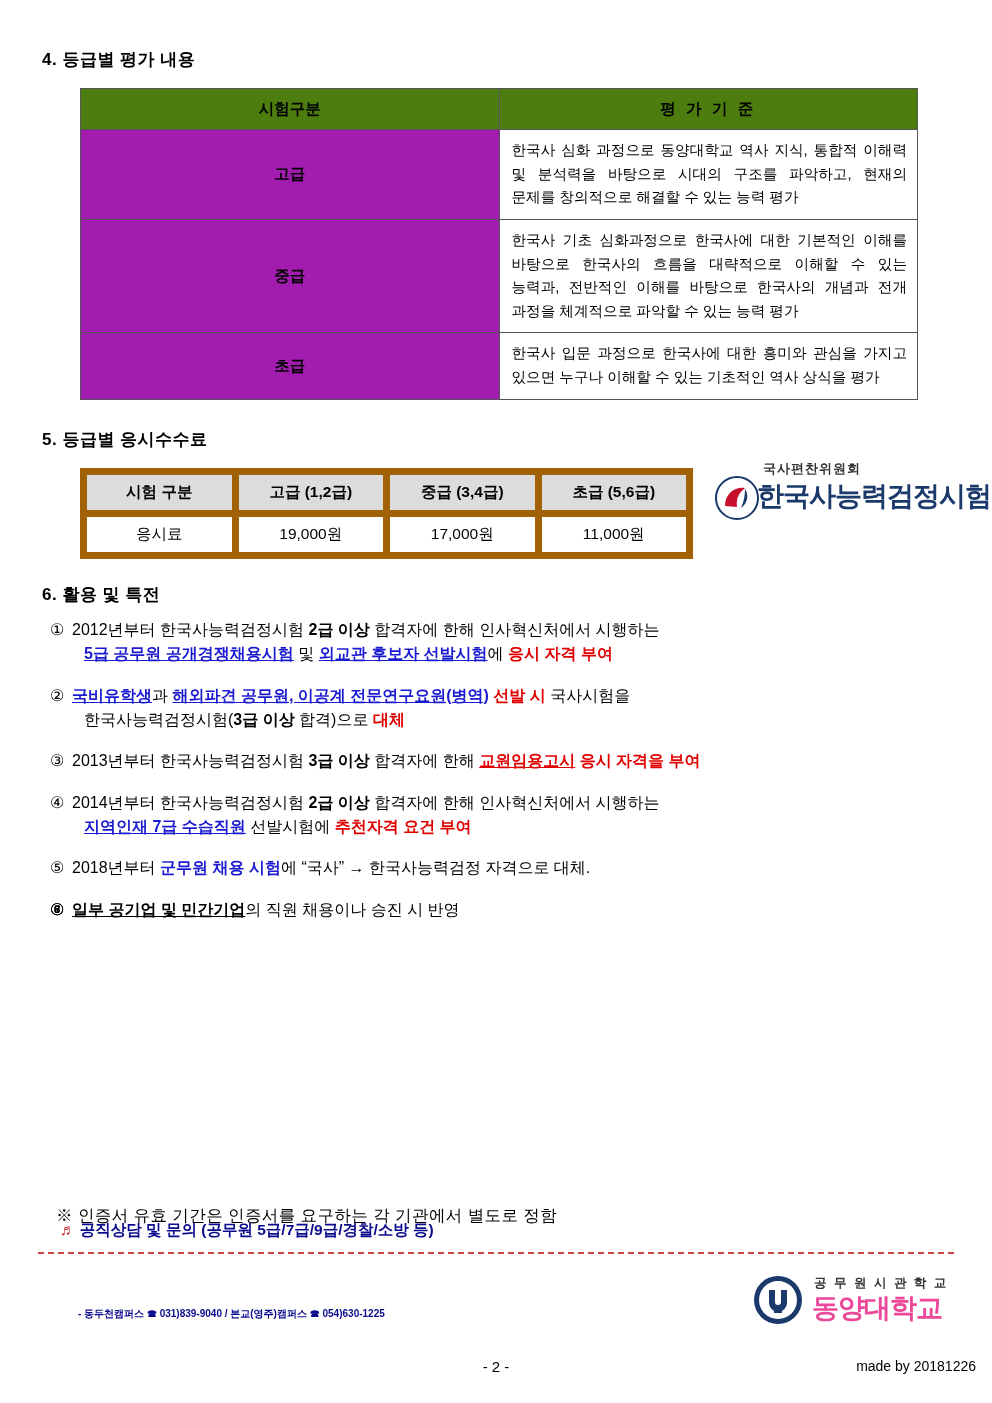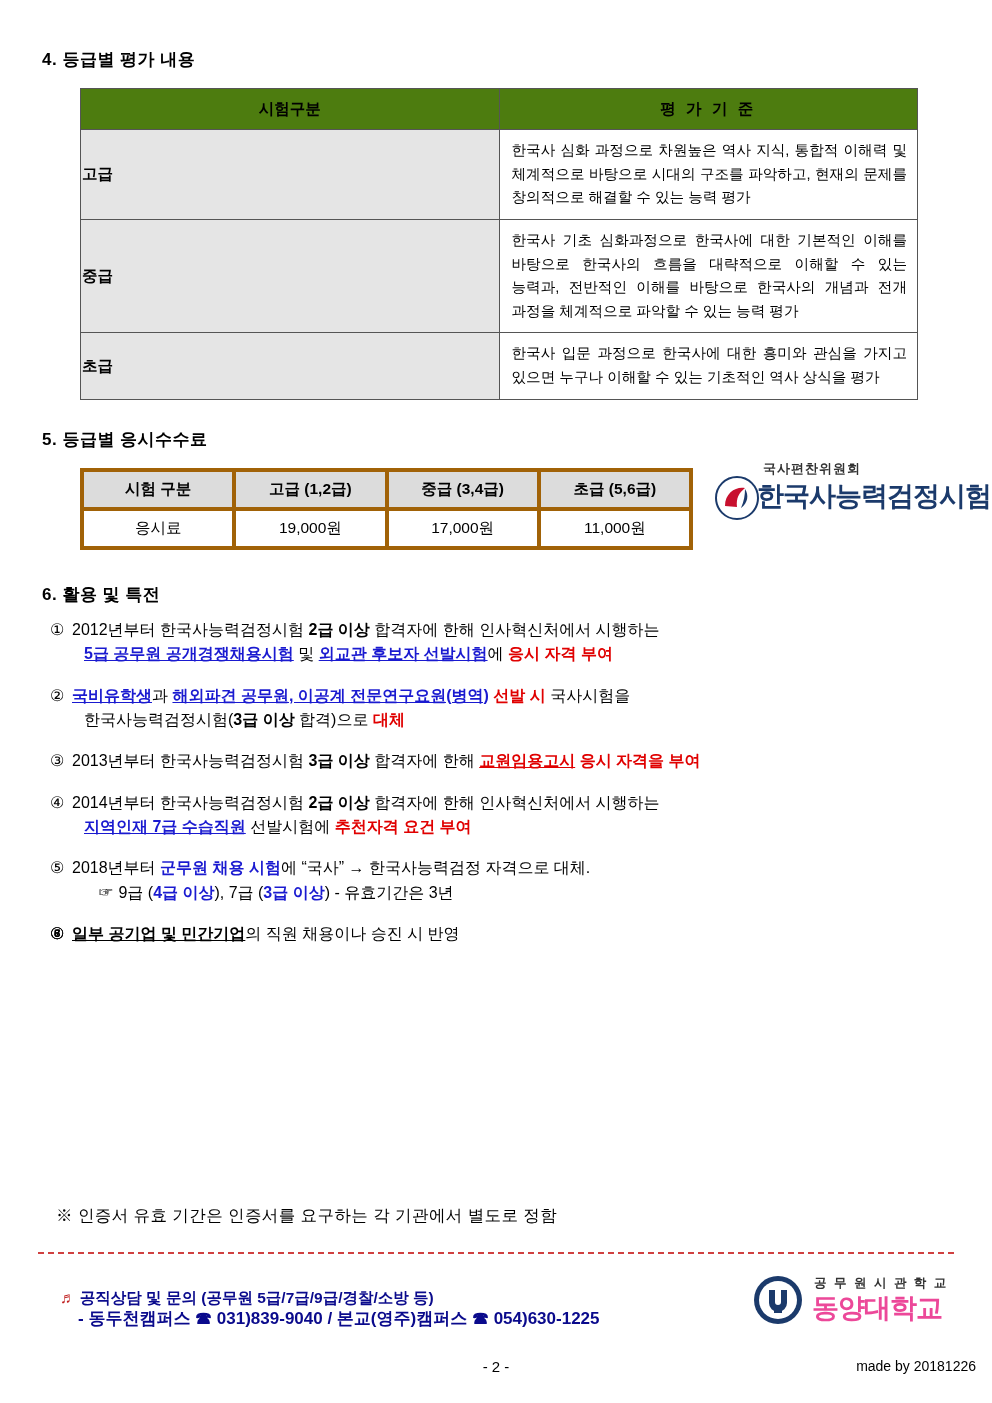--- a/index.html
+++ b/index.html
@@ -47,21 +47,22 @@
   }
   .tbl4 .hdr {
     background: #4d7c0f;
     text-align: center;
     font-weight: bold;
     font-size: 15.5px;
     height: 38px;
   }
   .tbl4 .hdr.wide { letter-spacing: 3px; }
   .tbl4 .lvl {
-    background: #e5e5e5;
+    background: #a21caf;
+    text-align: center;
     font-weight: bold;
     font-size: 15.5px;
     width: 104px;
   }
   .tbl4 .desc {
     padding: 9px 10px 9px 12px;
     font-size: 14.6px;
     line-height: 1.62;
     text-align: justify;
     word-break: keep-all;
@@ -70,21 +71,21 @@
   
   .tbl5 {
     position: absolute;
     left: 80px;
     top: 468px;
     width: 613px;
     border-collapse: collapse;
     table-layout: fixed;
   }
   .tbl5 td {
-    border: 4px solid #a16207;
+    border: 7px solid #a16207;
     text-align: center;
     height: 33px;
     font-size: 15.5px;
   }
   .tbl5 .hdr {
     background: #dcdcdc;
     font-weight: bold;
   }
   .tbl5 .val { font-size: 15.5px; }
 
@@ -167,31 +168,31 @@
     left: 38px;
     top: 1252px;
     width: 916px;
     border-top: 2px dashed #d04040;
   }
 
   
   .foot-line1 {
     position: absolute;
     left: 60px;
-    top: 1288px;
+    top: 1220px;
     font-size: 15.5px;
     font-weight: bold;
     color: #0a0a8c;
   }
   .foot-line1 .music { color: #c02020; }
   .foot-line2 {
     position: absolute;
     left: 78px;
     top: 1307px;
-    font-size: 17px;
+    font-size: 10px;
     font-weight: bold;
     color: #0a0a8c;
   }
 
   
   .logo-dy {
     position: absolute;
     left: 752px;
     top: 1272px;
     width: 200px;
@@ -248,21 +249,21 @@
   <div class="section-heading" id="sec4-heading">4. 등급별 평가 내용</div>
 
   <table class="tbl4">
     <tbody>
         <tr>
       <td class="hdr">시험구분</td>
       <td class="hdr wide">평 가    기 준</td>
     </tr>
     <tr>
       <td class="lvl">고급</td>
-      <td class="desc">한국사 심화 과정으로 차원높은 역사 지식, 통합적 이해력 및 체계적으로 바탕으로 시대의 구조를 파악하고, 현재의 문제를 창의적으로 해결할 수 있는 능력 평가</td>
+      <td class="desc">한국사 심화 과정으로 동양대학교 역사 지식, 통합적 이해력 및 분석력을 바탕으로 시대의 구조를 파악하고, 현재의 문제를 창의적으로 해결할 수 있는 능력 평가</td>
     </tr>
     <tr>
       <td class="lvl">중급</td>
       <td class="desc">한국사 기초 심화과정으로 한국사에 대한 기본적인 이해를 바탕으로 한국사의 흐름을 대략적으로 이해할 수 있는 능력과, 전반적인 이해를 바탕으로 한국사의 개념과 전개 과정을 체계적으로 파악할 수 있는 능력 평가</td>
     </tr>
     <tr>
       <td class="lvl">초급</td>
       <td class="desc">한국사 입문 과정으로 한국사에 대한 흥미와 관심을 가지고 있으면 누구나 이해할 수 있는 기초적인 역사 상식을 평가</td>
     </tr>
   </tbody>
@@ -316,21 +317,20 @@
       
     </div>
     <div class="item">
       <span class="num">④</span>
       <span class="l1"><span>2014년부터 한국사능력검정시험 </span><span class="bk-b">2급 이상</span><span> 합격자에 한해 인사혁신처에서 시행하는</span></span>
       <span class="l2"><span class="blue-u">지역인재 7급 수습직원</span><span> 선발시험에 </span><span class="red">추천자격 요건 부여</span></span>
     </div>
     <div class="item">
       <span class="num">⑤</span>
       <span class="l1"><span>2018년부터 </span><span class="blue">군무원 채용 시험</span><span>에 “국사” → 한국사능력검정 자격으로 대체.</span></span>
-      <span class="l2 indent-more"><span>☞ 9급 (</span><span class="blue">4급 이상</span><span>), 7급 (</span><span class="blue">3급 이상</span><span>) - 유효기간은 3년</span></span>
     </div>
     <div class="item">
       <span class="num">⑥</span>
       
     </div>
     <div class="item">
       <span class="num">⑦</span>
       
     </div>
     <div class="item">

